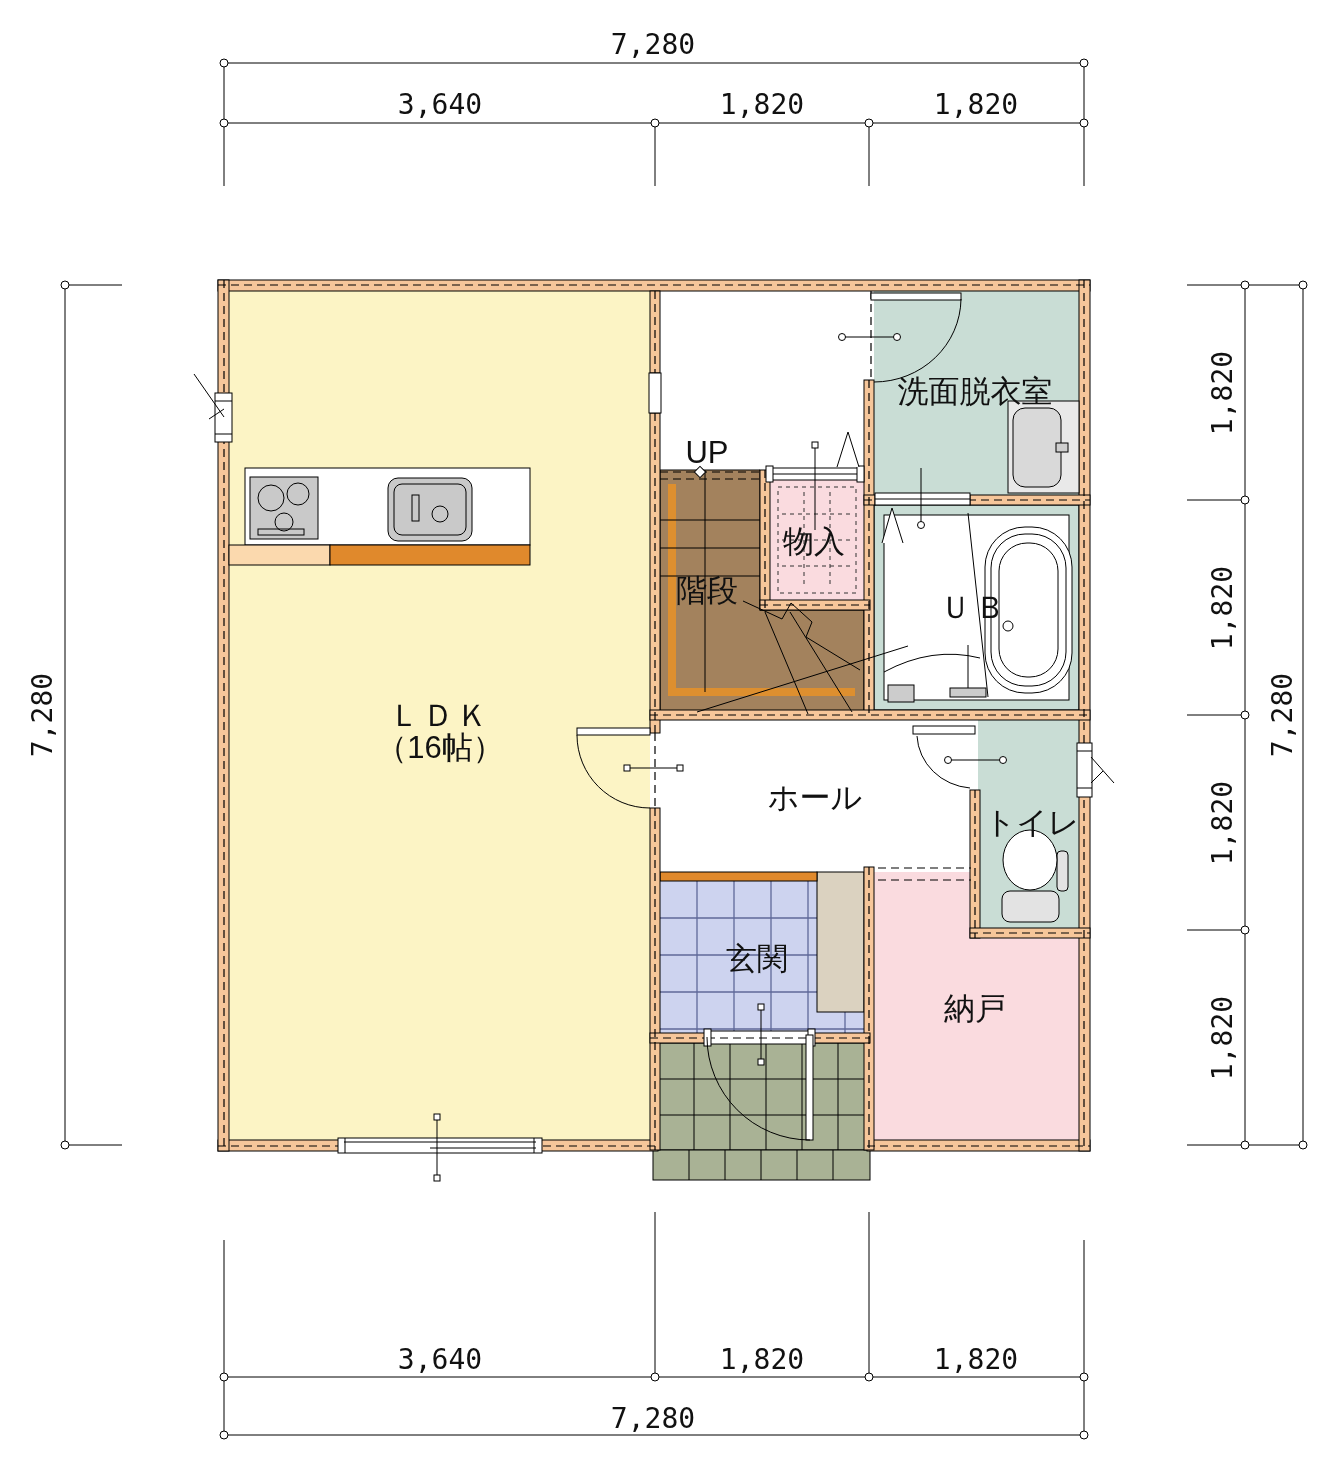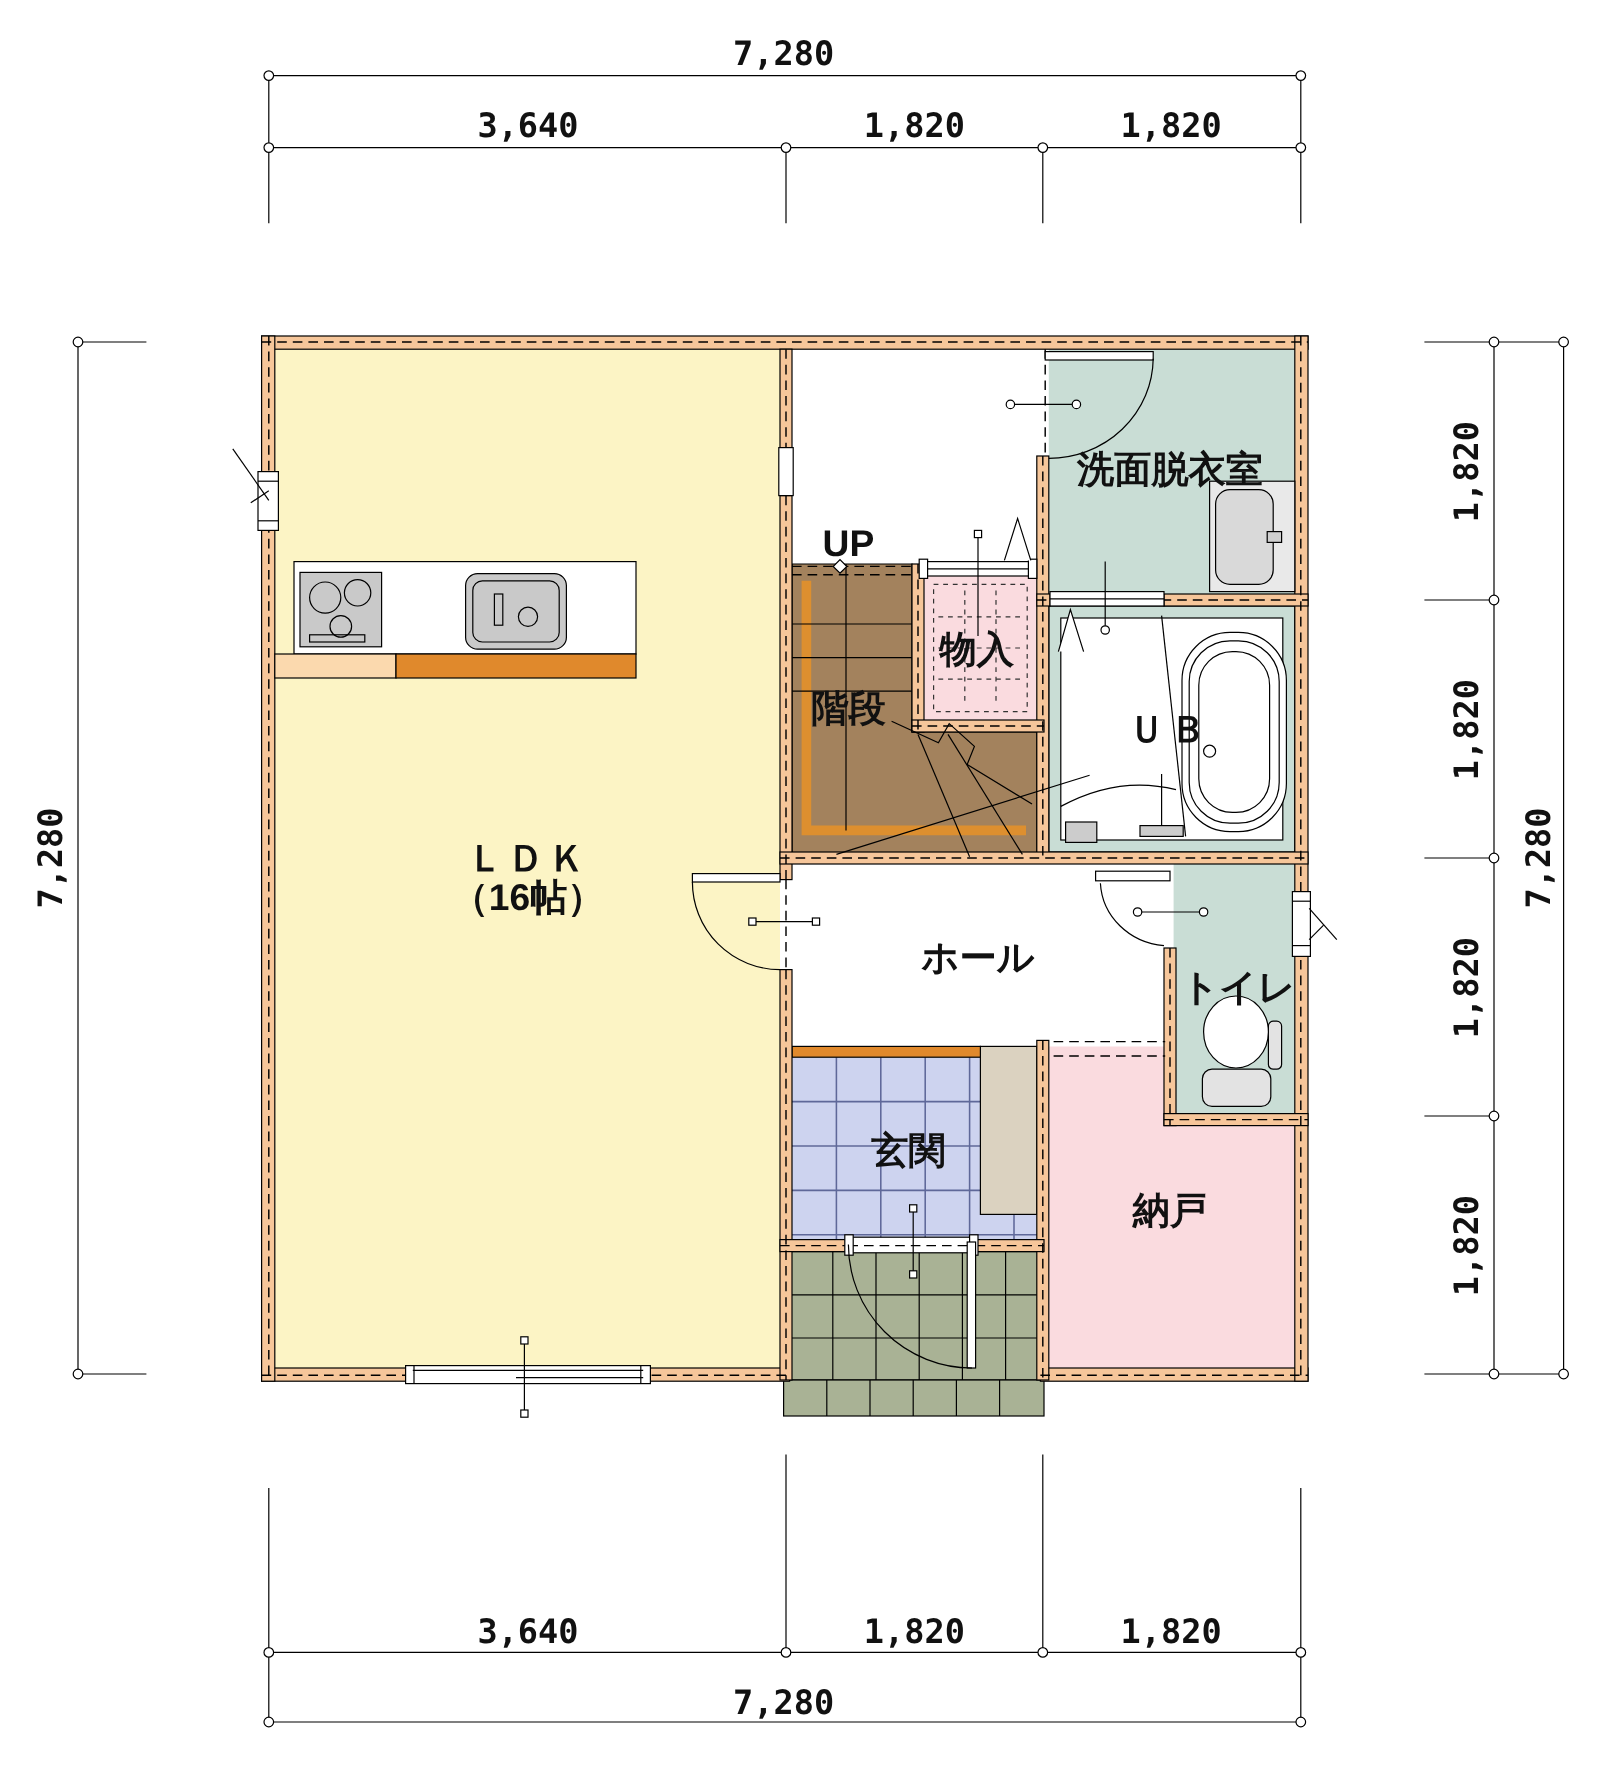--- a/index.html
+++ b/index.html
@@ -1,17 +1,17 @@
 <!DOCTYPE html>
 <html><head>
 <meta charset="utf-8">
 <style>
   html,body{margin:0;padding:0;background:#ffffff;}
   .canvas{position:relative;width:1336px;height:1472px;background:#fff;overflow:hidden;
-          font-family:"Liberation Sans","DejaVu Sans",sans-serif;font-weight:bold;}
+          font-family:"Liberation Sans","DejaVu Sans",sans-serif;}
   svg{position:absolute;left:0;top:0;}
   text{fill:#111;}
   .dimtxt{font-family:"DejaVu Sans Mono","Liberation Mono",monospace;font-size:28px;}
   .roomtxt{font-family:"Liberation Sans","DejaVu Sans",sans-serif;font-size:31px;}
   .wall{fill:#f6c69a;stroke:#000;stroke-width:1;}
   .dashline{stroke:#000;stroke-width:1.2;stroke-dasharray:8 5;fill:none;}
   .thin{stroke:#000;stroke-width:1;fill:none;}
   .marker{fill:#fff;stroke:#000;stroke-width:1;}
   .openband{fill:#fff;stroke:#000;stroke-width:1;}
   .fix{stroke:#000;stroke-width:1;}

